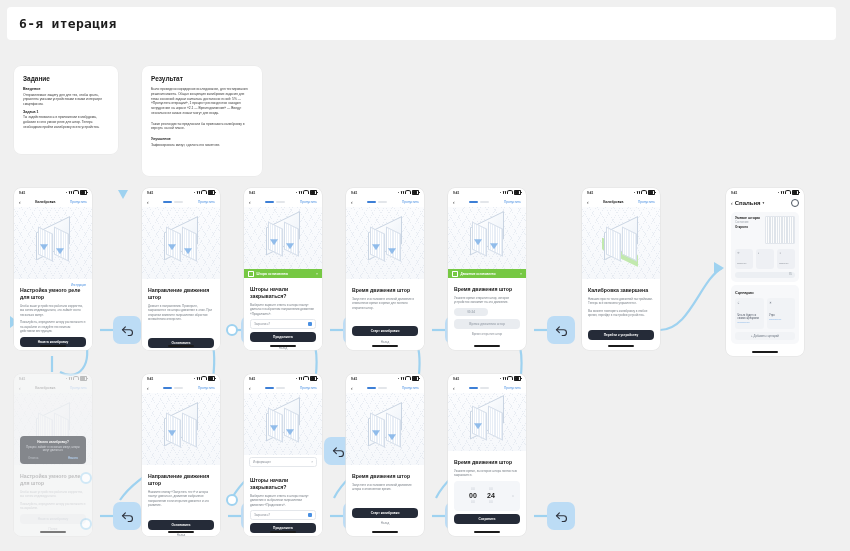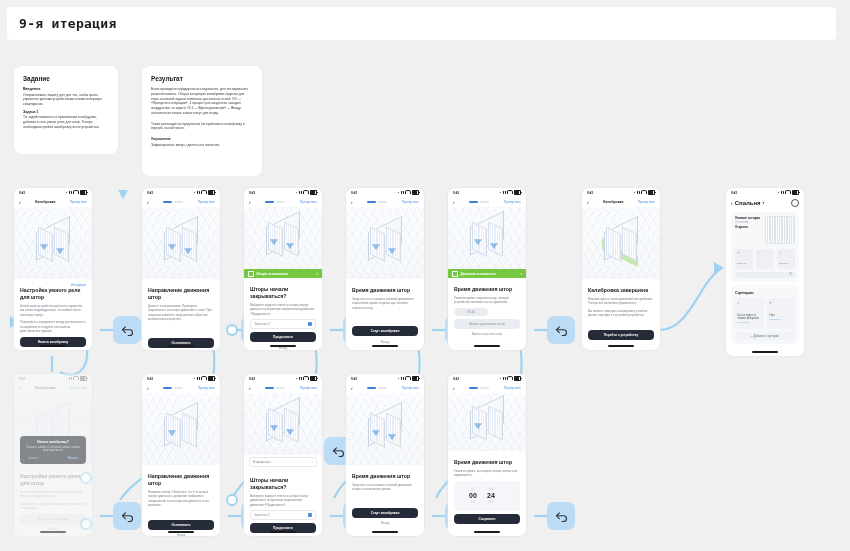--- a/index.html
+++ b/index.html
@@ -167,21 +167,21 @@
   .scen{flex:1;background:#f1f3f6;border-radius:3px;height:26px;padding:2.5px;}
   .scen .s-i{font-size:3.4px;color:#6b7480;}
   .scen .s-t{font-size:2.6px;color:#4a5260;margin-top:9px;line-height:1.3;}
   .scen .s-l{font-size:2.4px;color:#7fb1e8;margin-top:1px;}
   .add-scen{height:8px;background:#f1f3f6;border-radius:3px;margin-top:3px;display:flex;align-items:center;justify-content:center;font-size:2.8px;color:#6b7480;}
 </style>
 </head>
 <body>
 
 <div class="title-bar">
-  <div class="title-text">9-я итерация</div>
+  <div class="title-text">6-я итерация</div>
 </div>
 
 <div class="note" id="note-task">
   <div class="note-inner">
     <div class="n-title">Задание</div>
     <div class="n-sub">Введение</div>
     <div class="n-p">Отправляемые защиту для для тех, чтобы крыть, управлять умными устройствами в вами интерьере смартфоном.</div>
     <div class="n-sub">Задача 1</div>
     <div class="n-p">Ты задействовалось в приложении в мобудома, добавил в него умное реле для штор. Теперь необходимо пройти калибровку всего устройства.</div>
   </div>

